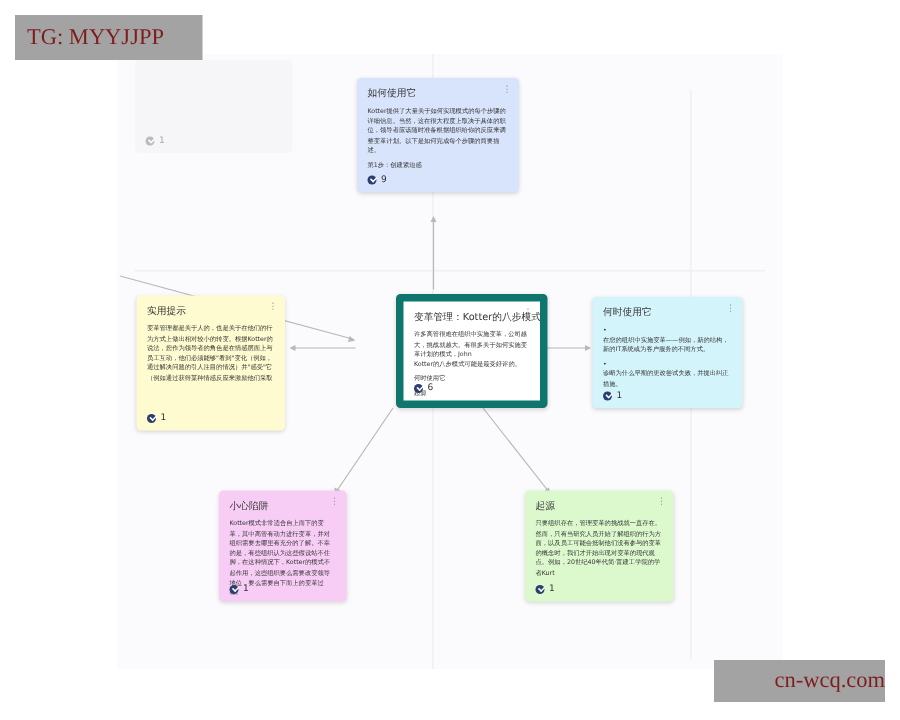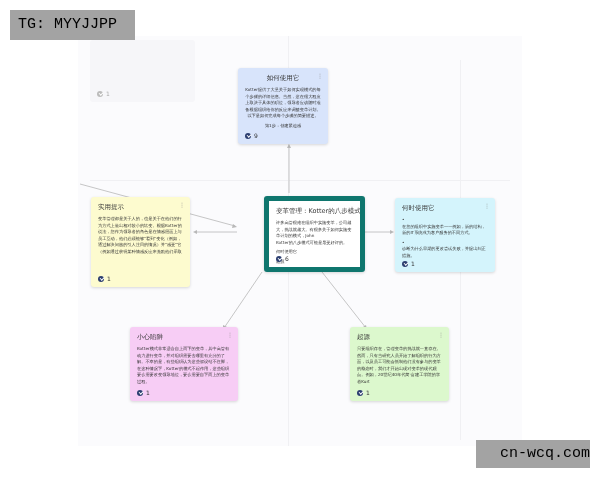--- a/index.html
+++ b/index.html
@@ -13,21 +13,21 @@
   .card .body{font-size:4.2px;line-height:6.6px;color:#333;}
   .card .body p{margin:0 0 3px 0;}
   .card .menu{position:absolute;right:5px;top:5px;font-size:6px;color:#888;line-height:6px;}
   .card .footer{position:absolute;left:7px;bottom:5px;font-size:6px;color:#333;display:flex;align-items:center;gap:3px;}
   .card .footer .badge{width:6px;height:6px;border-radius:50%;background:#2c3e70;display:inline-block;position:relative;}
   .card .footer .badge::after{content:"";position:absolute;left:1.5px;top:1.2px;width:2.5px;height:1.5px;border-left:1px solid #fff;border-bottom:1px solid #fff;transform:rotate(-45deg);}
   .center{border:5px solid #0f766e;background:#ffffff;margin-left:27px;}
   .ghost{background:#f6f6f9;box-shadow:none;}
   .ghost .footer{color:#aaa;}
   .ghost .footer .badge{background:#bbb;}
-  .watermark{position:absolute;background:#a3a3a3;color:#000000;font-family:Liberation Mono, monospace;}
+  .watermark{position:absolute;background:#a3a3a3;color:#7f1d1d;font-family:Liberation Serif, serif;}
   .wm-top{left:10px;top:10px;width:125px;height:30px;font-size:15px;line-height:30px;padding-left:8px;box-sizing:border-box;}
   .wm-bottom{left:476px;top:440px;width:114px;height:28px;font-size:15px;line-height:28px;text-align:right;}
 </style>
 </head>
 <body>
 
 <div class="canvas"></div>
 
 <div class="grid-v" style="left:288px;top:36px;height:410px;"></div>
 <div class="grid-v" style="left:460px;top:60px;height:380px;"></div>
@@ -48,21 +48,21 @@
   <line x1="237" y1="232" x2="195" y2="232" stroke="#b8b8b8" stroke-width="0.8"></line>
   <polygon points="193,232 197,230 197,234" fill="#b8b8b8"></polygon>
   <line x1="80" y1="184" x2="235" y2="226" stroke="#b8b8b8" stroke-width="0.8"></line>
   <polygon points="237,227 233,224 232,228" fill="#b8b8b8"></polygon>
   <line x1="262" y1="272" x2="224" y2="328" stroke="#b8b8b8" stroke-width="0.8"></line>
   <polygon points="223,330 223,325 227,327" fill="#b8b8b8"></polygon>
   <line x1="322" y1="272" x2="366" y2="328" stroke="#b8b8b8" stroke-width="0.8"></line>
   <polygon points="367,330 363,327 366,325" fill="#b8b8b8"></polygon>
 </svg>
 
-<div class="card" style="left:238px;top:68px;width:90px;height:76px;background:#d8e4fb;text-align:center;">
+<div class="card" style="left:238px;top:52px;width:108px;height:76px;background:#d8e4fb;">
   <div class="title">如何使用它</div>
   <span class="menu">⋮</span>
   <div class="body">
     <p>Kotter提供了大量关于如何实现模式的每个步骤的详细信息。当然，这在很大程度上取决于具体的职位，领导者应该随时准备根据组织给你的反应来调整变革计划。以下是如何完成每个步骤的简要描述。</p>
     <p>第1步：创建紧迫感</p>
   </div>
   <div class="footer">
     <span class="badge"></span>
     <span>9</span>
   </div>
@@ -103,21 +103,21 @@
     <p>在您的组织中实施变革——例如，新的结构，新的IT系统或为客户服务的不同方式。</p>
     <p style="margin:0">•</p>
     <p>诊断为什么早期的更改尝试失败，并提出纠正措施。</p>
   </div>
   <div class="footer">
     <span class="badge"></span>
     <span>1</span>
   </div>
 </div>
 
-<div class="card" style="left:130px;top:327px;width:108px;height:74px;background:#f7cdf5;">
+<div class="card" style="left:146px;top:327px;width:85px;height:74px;background:#f7cdf5;">
   <div class="title">小心陷阱</div>
   <span class="menu">⋮</span>
   <div class="body">
     <p>Kotter模式非常适合自上而下的变革，其中高管有动力进行变革，并对组织需要去哪里有充分的了解。不幸的是，有些组织认为这些假设站不住脚，在这种情况下，Kotter的模式不起作用，这些组织要么需要改变领导地位，要么需要自下而上的变革过程。</p>
   </div>
   <div class="footer">
     <span class="badge"></span>
     <span>1</span>
   </div>
 </div>

